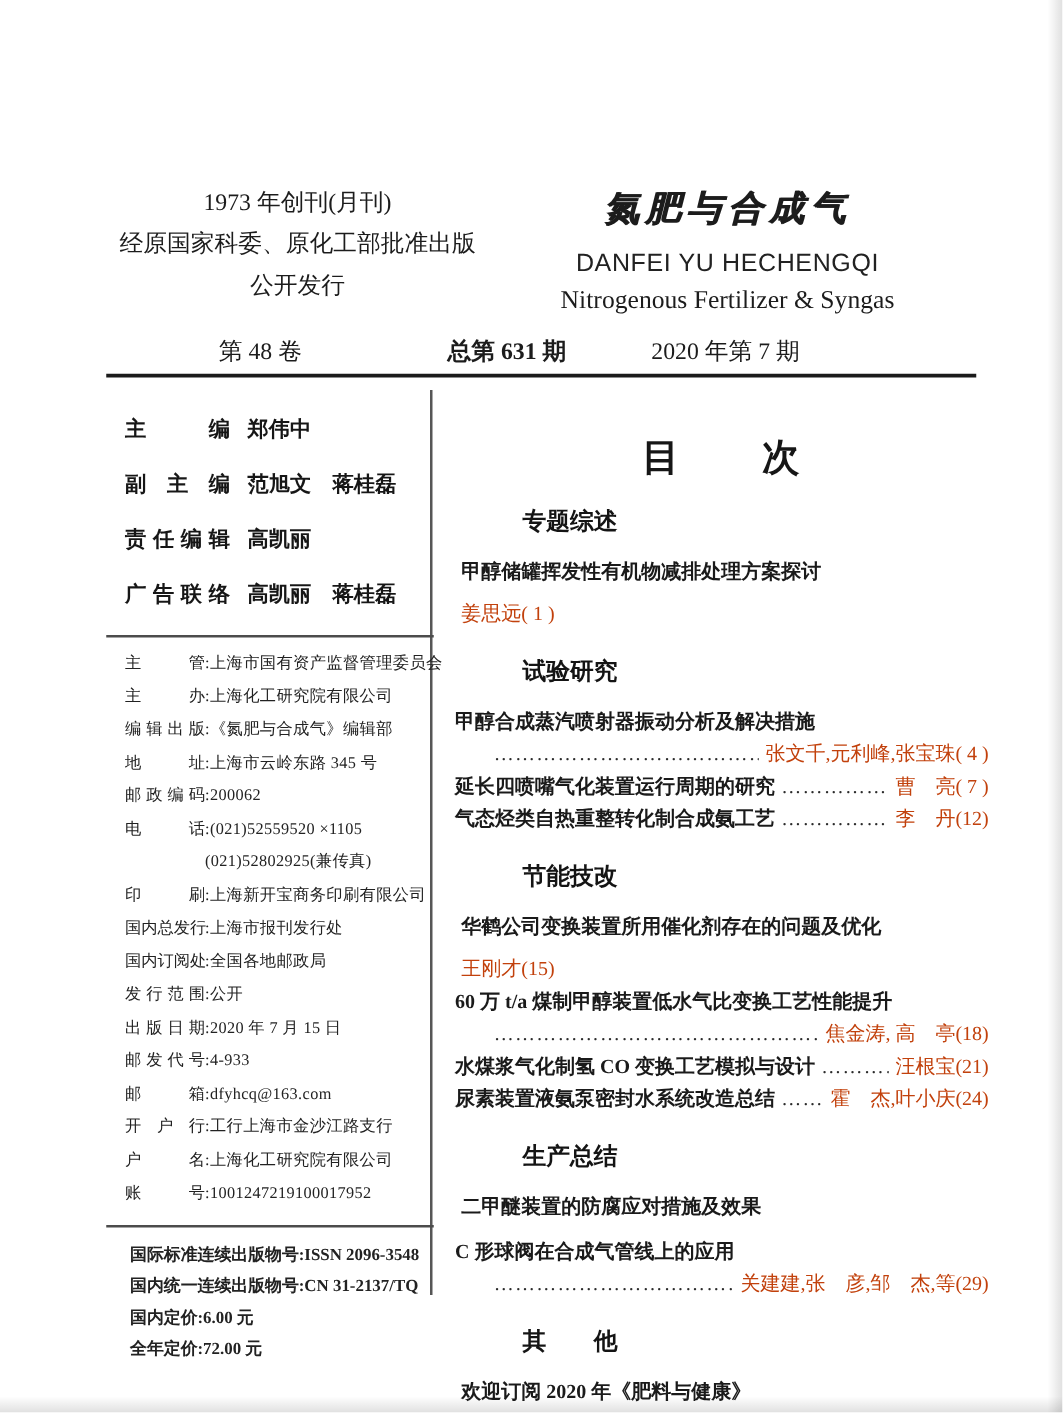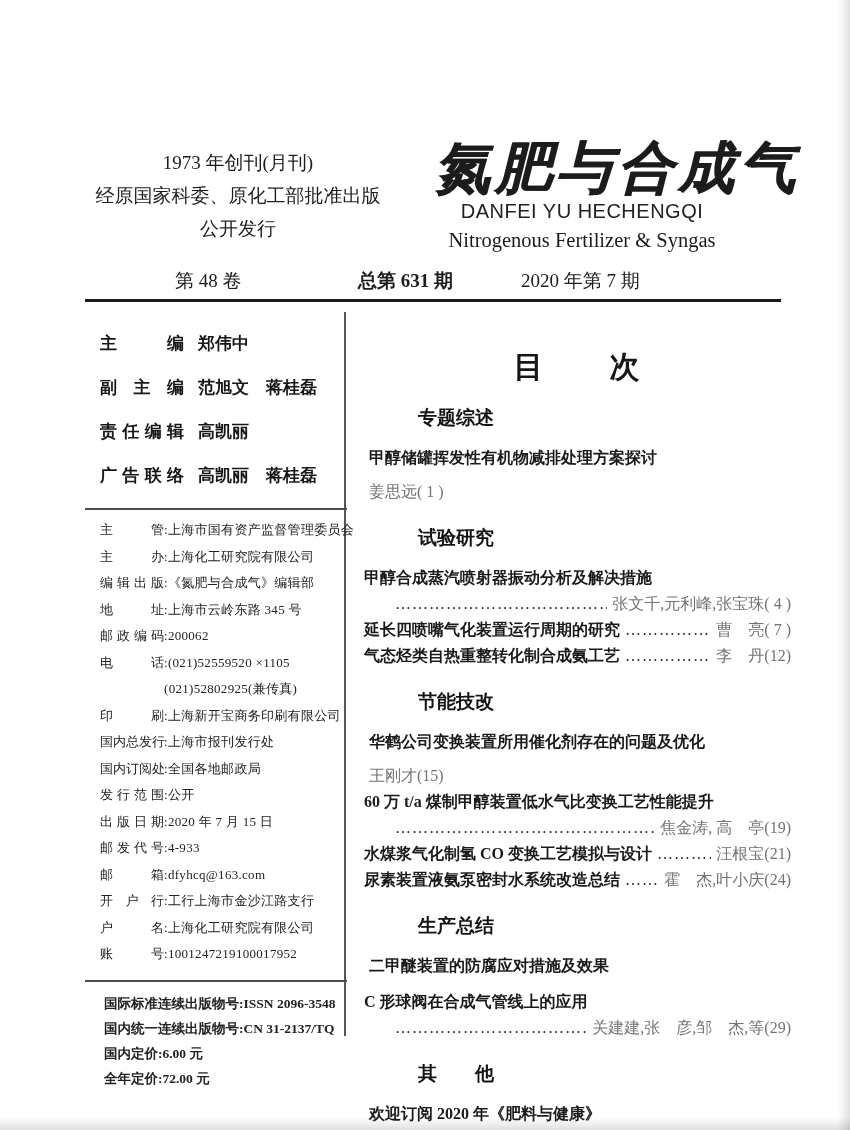--- a/index.html
+++ b/index.html
@@ -14,21 +14,21 @@
   }
   
   .hdr-left{
     position:absolute;left:88px;top:146px;width:300px;
     text-align:center;font-size:19px;line-height:33px;color:#1c1c1c;
   }
   .hdr-right{
     position:absolute;left:434px;top:140px;width:296px;text-align:center;
   }
   .title-cn{
-    font-size:56px;line-height:56px;font-weight:bold;
+    font-size:28px;line-height:56px;font-weight:bold;
     letter-spacing:5px;font-style:italic;
     text-shadow:1px 0 0 currentColor;
     white-space:nowrap;
   }
   .title-pinyin{
     font-family:"Liberation Sans","DejaVu Sans",sans-serif;
     font-size:20px;line-height:25px;letter-spacing:0.5px;color:#222;
     margin-top:3px;white-space:nowrap;
   }
   .title-en{
@@ -70,21 +70,21 @@
     margin:22px 0 0 54px;color:#141414;white-space:nowrap;
   }
   .toc-section-heading.first{margin-top:18px;}
   .entry{display:flex;align-items:baseline;font-size:16px;line-height:24px;margin-top:2px;}
   .entry.after-heading{margin-top:16px;flex-direction:column;}
   .etitle{font-weight:bold;white-space:nowrap;flex:0 0 auto;color:#1a1a1a;}
   .leader{
     flex:1 1 10px;overflow:hidden;white-space:nowrap;
     margin:0 5px;color:#2a2a2a;font-weight:normal;letter-spacing:1px;min-width:8px;
   }
-  .eauth{white-space:nowrap;flex:0 0 auto;color:#737373;}
+  .eauth{white-space:nowrap;flex:0 0 auto;color:#c2410c;}
   .entry-title-line{
     font-size:16px;line-height:24px;font-weight:bold;margin-top:2px;
     white-space:nowrap;color:#1a1a1a;
   }
   .entry-title-line.after-heading{margin-top:16px;}
   .wrapline{padding-left:26px;}
   
   .shadow-right{
     position:absolute;right:0;top:0;width:12px;height:100%;
     background:linear-gradient(to right, rgba(0,0,0,0), rgba(0,0,0,0.12));
@@ -197,21 +197,21 @@
 
     <div class="toc-section-heading">节能技改</div>
     <div class="entry after-heading">
       <span class="etitle">华鹤公司变换装置所用催化剂存在的问题及优化</span>
       <span class="leader">………………………………………………………………………………………………………………</span>
       <span class="eauth">王刚才(15)</span>
     </div>
     <div class="entry-title-line">60 万 t/a 煤制甲醇装置低水气比变换工艺性能提升</div>
     <div class="entry wrapline">
       <span class="leader">………………………………………………………………………………………………………………</span>
-      <span class="eauth">焦金涛, 高　亭(19)</span>
+      <span class="eauth">焦金涛, 高　亭(18)</span>
     </div>
     <div class="entry">
       <span class="etitle">水煤浆气化制氢 CO 变换工艺模拟与设计</span>
       <span class="leader">………………………………………………………………………………………………………………</span>
       <span class="eauth">汪根宝(21)</span>
     </div>
     <div class="entry">
       <span class="etitle">尿素装置液氨泵密封水系统改造总结</span>
       <span class="leader">………………………………………………………………………………………………………………</span>
       <span class="eauth">霍　杰,叶小庆(24)</span>

